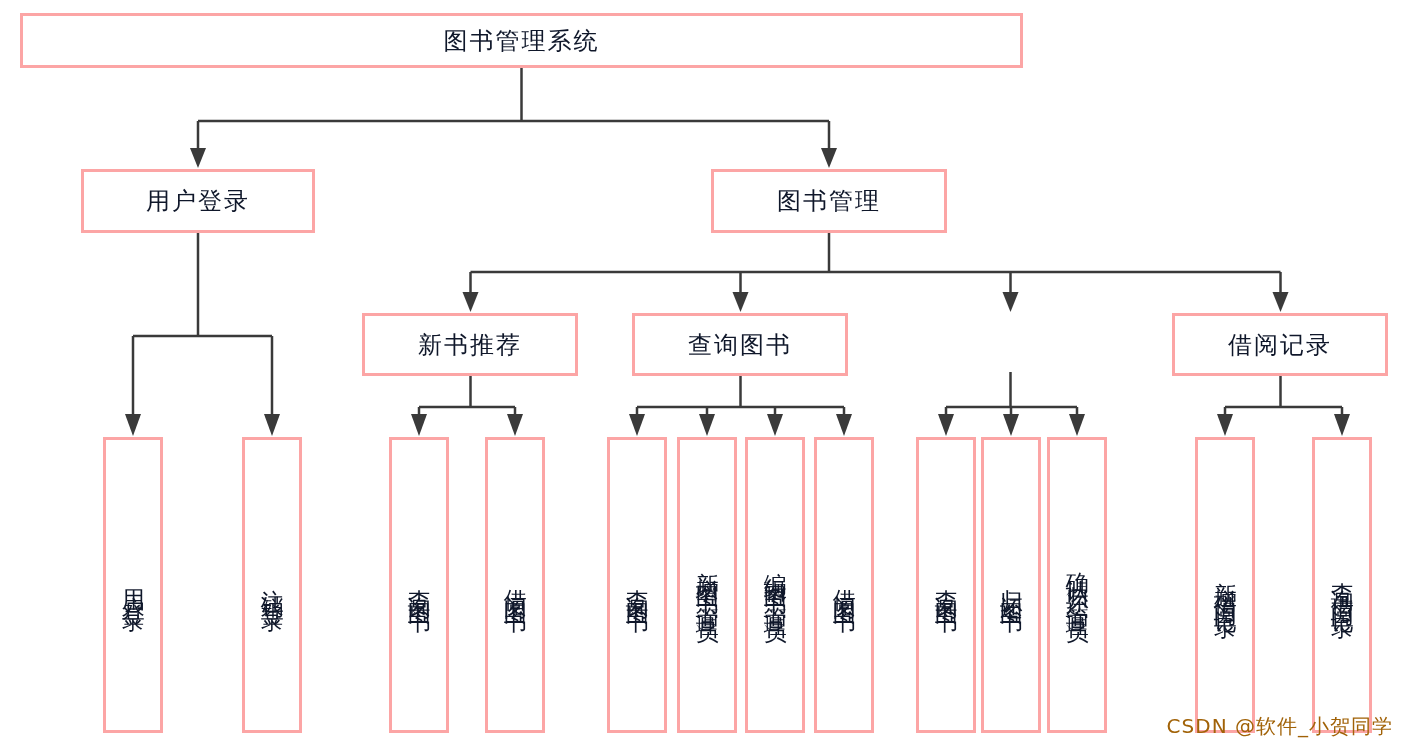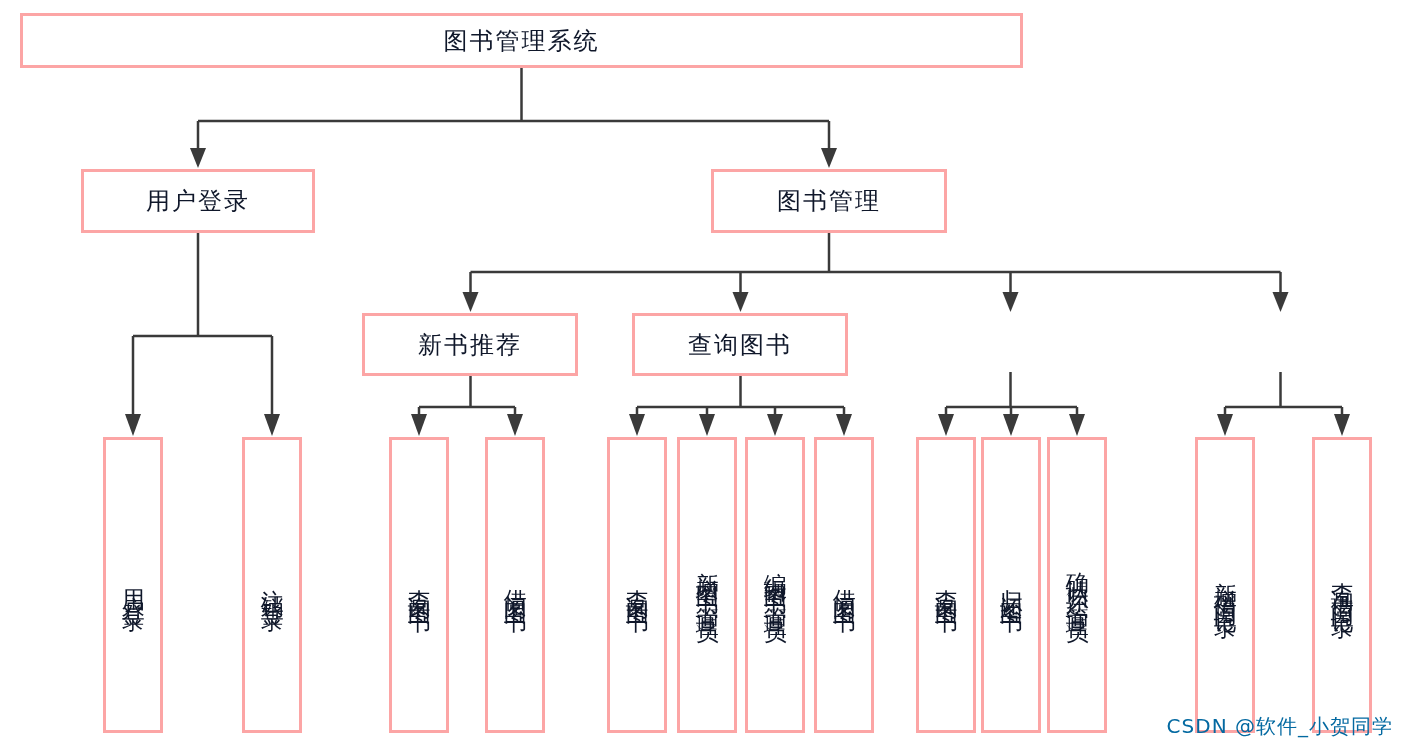--- a/index.html
+++ b/index.html
@@ -65,21 +65,21 @@
   .lf7  { left: 814px;  }
   .lf8  { left: 916px;  }
   .lf9  { left: 981px;  }
   .lf10 { left: 1047px; }
   .lf11 { left: 1195px; }
   .lf12 { left: 1312px; }
   .watermark {
     position: absolute;
     right: 12px; bottom: 7px;
     font-size: 20px;
-    color: #0369a1;
+    color: #a16207;
     letter-spacing: 1px;
     z-index: 3;
     white-space: nowrap;
   }
 </style>
 </head>
 <body>
 
 <div id="chart">
 
@@ -162,20 +162,23 @@
   <div class="box n-l2b">
     <span class="hlabel">图书管理</span>
   </div>
 
   <div class="box n-l3 n-l3a">
     <span class="hlabel">新书推荐</span>
   </div>
   <div class="box n-l3 n-l3b">
     <span class="hlabel">查询图书</span>
   </div>
+  <div class="box n-l3 n-l3d">
+    <span class="hlabel">借阅记录</span>
+  </div>
 
   <div class="box leaf lf0">
     <span class="vlabel">用户登录</span>
   </div>
   <div class="box leaf lf1">
     <span class="vlabel">注销登录</span>
   </div>
   <div class="box leaf lf2">
     <span class="vlabel">查询图书</span>
   </div>

